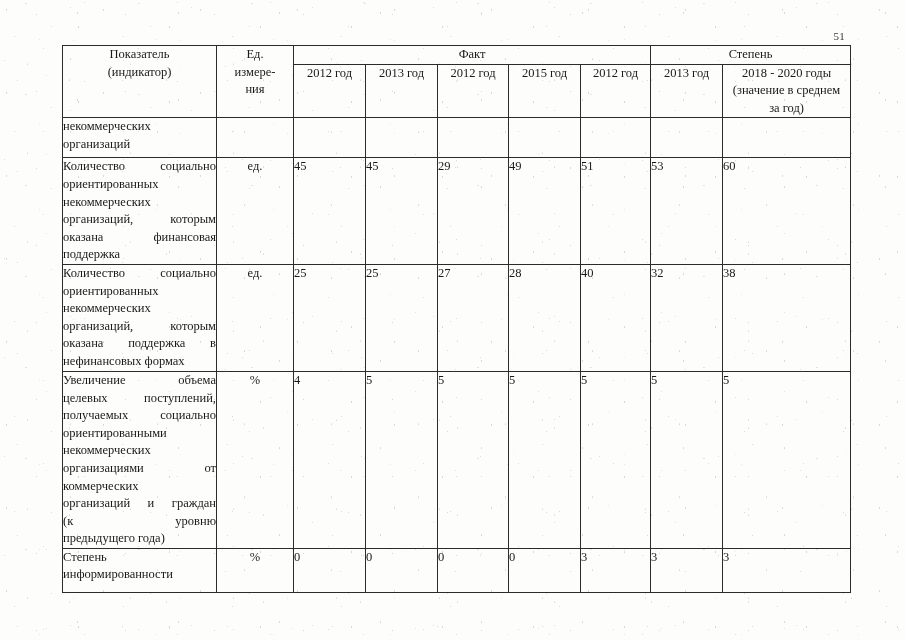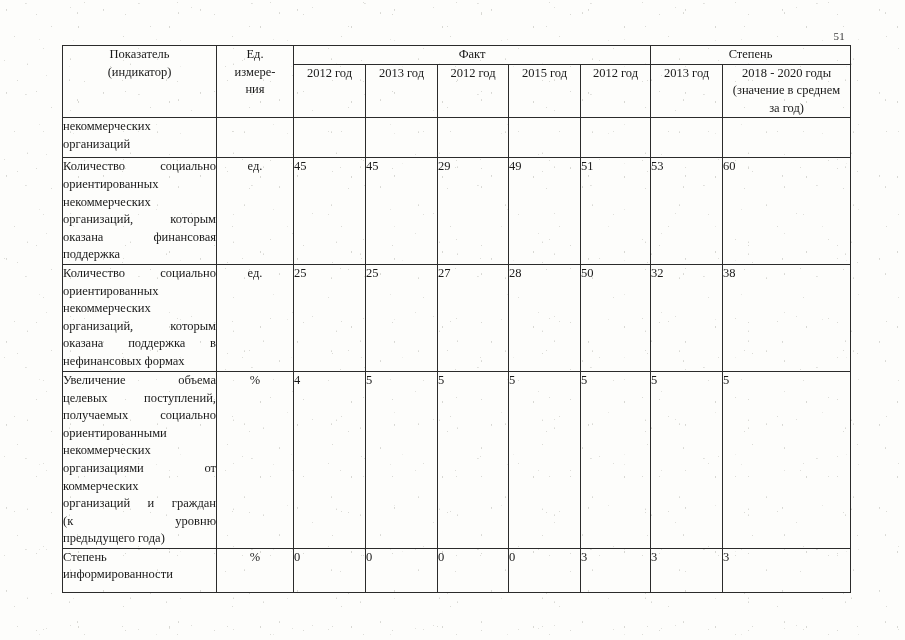--- a/index.html
+++ b/index.html
@@ -215,21 +215,21 @@
           <span class="jline jline-last">некоммерческих</span>
           <span class="jline">организаций, которым</span>
           <span class="jline">оказана поддержка в</span>
           <span class="jline jline-last">нефинансовых формах</span>
         </td>
         <td class="cell-unit">ед.</td>
         <td class="cell-value">25</td>
         <td class="cell-value">25</td>
         <td class="cell-value">27</td>
         <td class="cell-value">28</td>
-        <td class="cell-value">50</td>
+        <td class="cell-value">40</td>
         <td class="cell-value">32</td>
         <td class="cell-value">38</td>
       </tr>
       <tr class="row-tall-c">
         <td class="cell-indicator">
           <span class="jline">Увеличение объема</span>
           <span class="jline">целевых поступлений,</span>
           <span class="jline">получаемых социально</span>
           <span class="jline jline-last">ориентированными</span>
           <span class="jline jline-last">некоммерческих</span>

